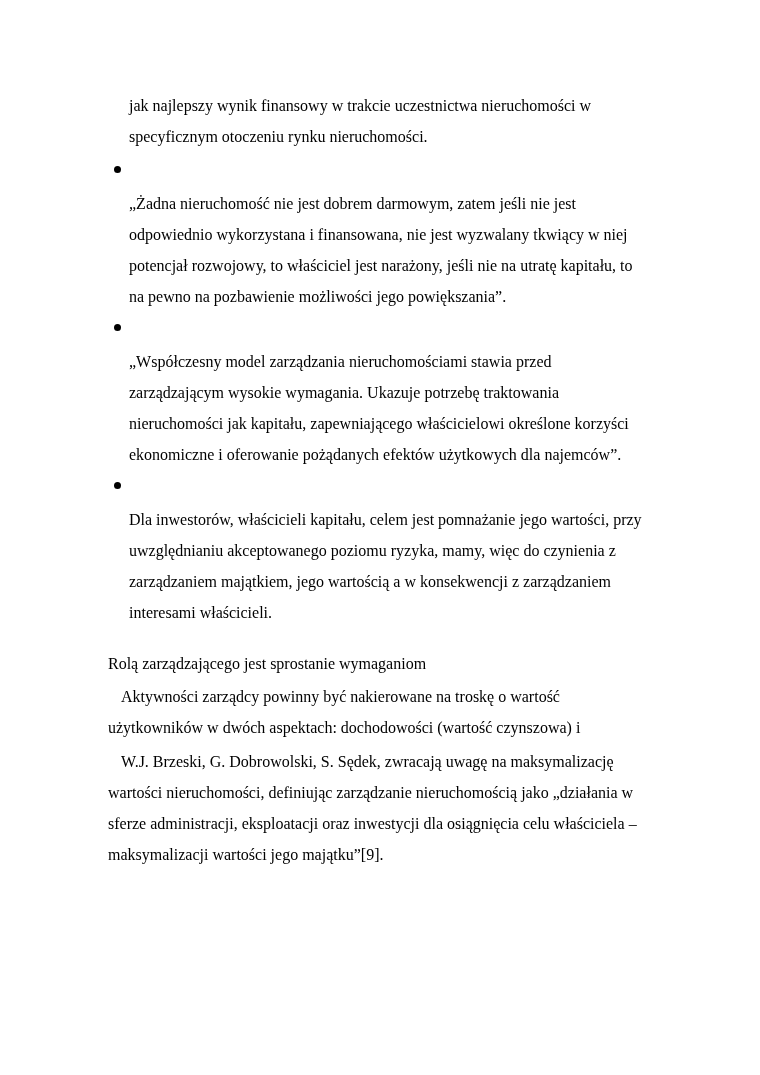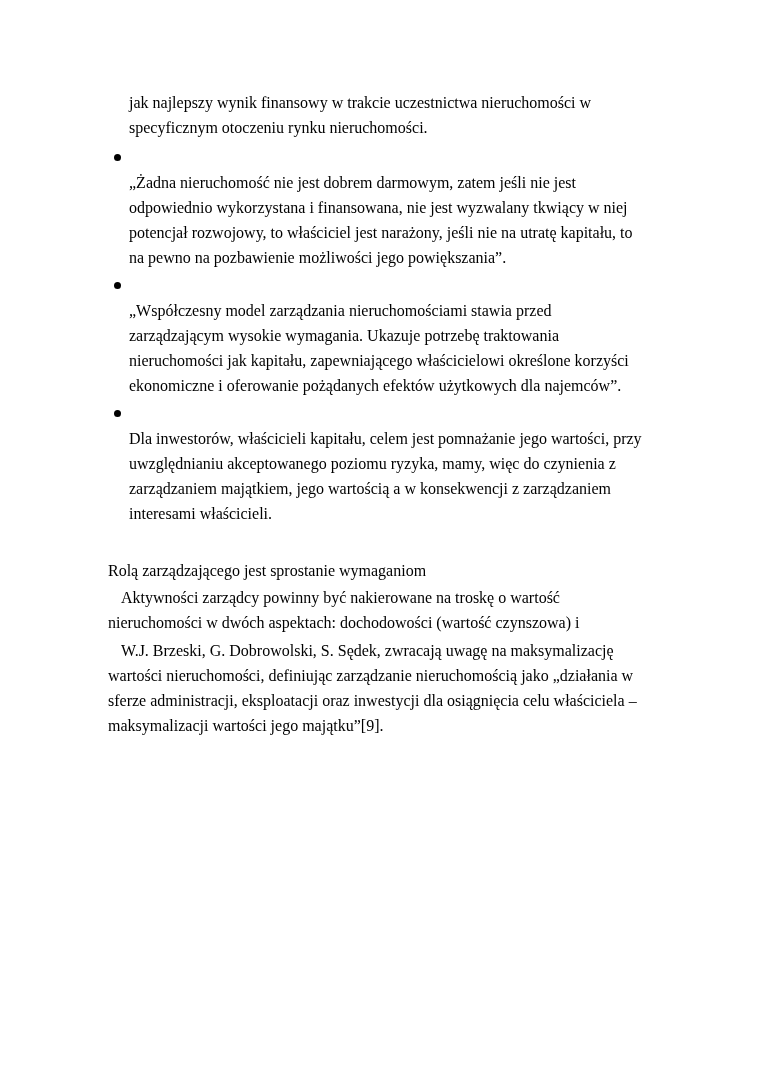--- a/index.html
+++ b/index.html
@@ -8,21 +8,21 @@
     background: #ffffff;
   }
   .page {
     position: relative;
     width: 760px;
     height: 1075px;
     background: #ffffff;
     overflow: hidden;
     font-family: "Liberation Serif", "DejaVu Serif", serif;
     font-size: 16px;
-    line-height: 25px;
+    line-height: 31px;
     color: #000000;
   }
   .content {
     position: absolute;
     left: 108px;
     top: 90px;
     width: 600px;
   }
   .para {
     margin: 0;
@@ -48,21 +48,21 @@
     background: #000000;
   }
   .tabbed {
     text-indent: 75px; 
   }
   .gap-sm   { margin-top: 3px; }
   .gap-mid  { margin-top: 10px; }
   .gap-mid2 { margin-top: 6px; }
   .gap-mid3 { margin-top: 5px; }
   .gap-xs   { margin-top: 2px; }
-  .gap-lg   { margin-top: 32px; }
+  .gap-lg   { margin-top: 20px; }
   .ind {
     text-indent: 13px; 
   }
   b { font-weight: normal; }
 </style>
 </head>
 <body>
 
 <div class="page">
   <div class="content">
@@ -90,21 +90,21 @@
 zarządzaniem majątkiem, jego wartością a w konsekwencji z zarządzaniem
 interesami właścicieli.</span>
     </div>
 
     <p class="para gap-lg">Rolą zarządzającego jest sprostanie wymaganiom</p>
 
 
 
 
     <p class="para ind gap-xs"><span>Aktywności zarządcy powinny być nakierowane na troskę o wartość
-nieruchomości w dwóch aspektach: </span><b>dochodowości (wartość czynszowa)</b><span> i
+użytkowników w dwóch aspektach: </span><b>dochodowości (wartość czynszowa)</b><span> i
 </span></p>
 
     <p class="para ind gap-sm">W.J. Brzeski, G. Dobrowolski, S. Sędek, zwracają uwagę na maksymalizację
 wartości nieruchomości, definiując zarządzanie nieruchomością jako „działania w
 sferze administracji, eksploatacji oraz inwestycji dla osiągnięcia celu właściciela –
 maksymalizacji wartości jego majątku”[9].</p>
 
   </div>
 </div>
 

